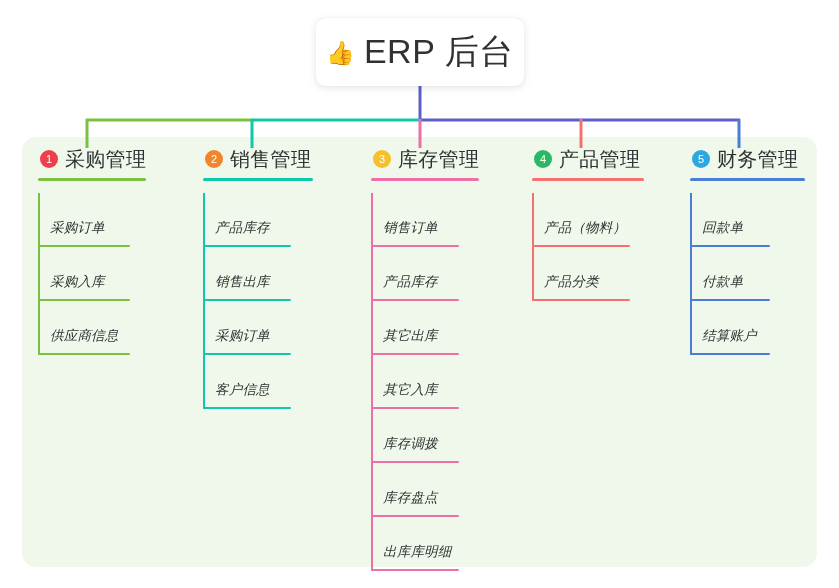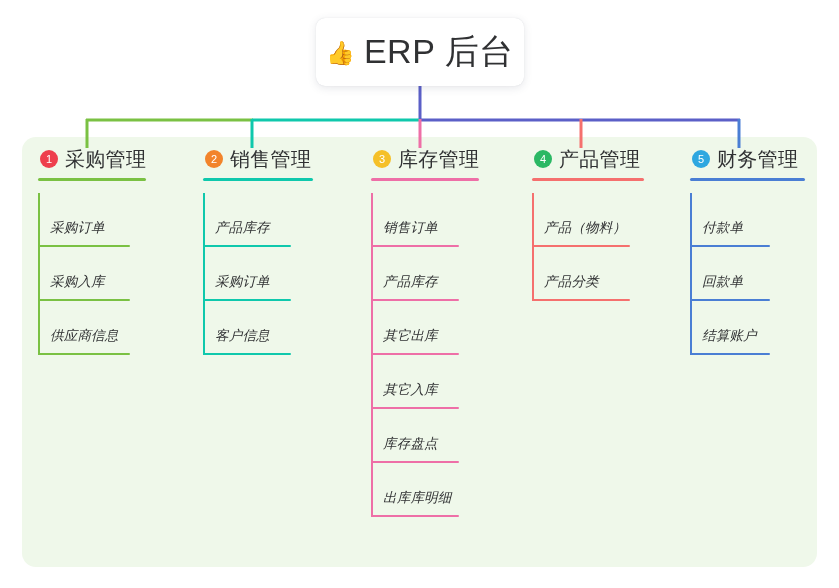--- a/index.html
+++ b/index.html
@@ -193,20 +193,24 @@
           <span class="branch-label">销售管理</span>
         </div>
         <div class="head-rule" style="background: rgb(15, 200, 172); width: 110px;"></div>
         <div class="kids">
           <div class="spine" style="background: rgb(15, 200, 172);"></div>
           <div class="kid">
             <span class="kid-text">产品库存</span>
             <div class="kid-rule" style="background: rgb(15, 200, 172); width: 88px;"></div>
           </div>
           <div class="kid">
+            <span class="kid-text">销售出库</span>
+            <div class="kid-rule" style="background: rgb(15, 200, 172); width: 88px;"></div>
+          </div>
+          <div class="kid">
             <span class="kid-text">采购订单</span>
             <div class="kid-rule" style="background: rgb(15, 200, 172); width: 88px;"></div>
           </div>
           <div class="kid">
             <span class="kid-text">客户信息</span>
             <div class="kid-rule" style="background: rgb(15, 200, 172); width: 88px;"></div>
           </div>
         </div>
       </div>
       <div class="branch" style="left: 371px;">
@@ -227,20 +231,24 @@
           </div>
           <div class="kid">
             <span class="kid-text">其它出库</span>
             <div class="kid-rule" style="background: rgb(238, 111, 167); width: 88px;"></div>
           </div>
           <div class="kid">
             <span class="kid-text">其它入库</span>
             <div class="kid-rule" style="background: rgb(238, 111, 167); width: 88px;"></div>
           </div>
           <div class="kid">
+            <span class="kid-text">库存调拨</span>
+            <div class="kid-rule" style="background: rgb(238, 111, 167); width: 88px;"></div>
+          </div>
+          <div class="kid">
             <span class="kid-text">库存盘点</span>
             <div class="kid-rule" style="background: rgb(238, 111, 167); width: 88px;"></div>
           </div>
           <div class="kid">
             <span class="kid-text">出库库明细</span>
             <div class="kid-rule" style="background: rgb(238, 111, 167); width: 88px;"></div>
           </div>
         </div>
       </div>
       <div class="branch" style="left: 532px;">
@@ -263,28 +271,28 @@
       </div>
       <div class="branch" style="left: 690px;">
         <div class="branch-head">
           <span class="badge" style="background: rgb(46, 167, 224);">5</span>
           <span class="branch-label">财务管理</span>
         </div>
         <div class="head-rule" style="background: rgb(74, 126, 212); width: 115px;"></div>
         <div class="kids">
           <div class="spine" style="background: rgb(74, 126, 212);"></div>
           <div class="kid">
+            <span class="kid-text">回款单</span>
+            <div class="kid-rule" style="background: rgb(74, 126, 212); width: 80px;"></div>
+          </div>
+          <div class="kid">
             <span class="kid-text">付款单</span>
             <div class="kid-rule" style="background: rgb(74, 126, 212); width: 80px;"></div>
           </div>
           <div class="kid">
-            <span class="kid-text">回款单</span>
-            <div class="kid-rule" style="background: rgb(74, 126, 212); width: 80px;"></div>
-          </div>
-          <div class="kid">
             <span class="kid-text">结算账户</span>
             <div class="kid-rule" style="background: rgb(74, 126, 212); width: 80px;"></div>
           </div>
         </div>
       </div>
     </div>
 
 </div>
 
 </body></html>

